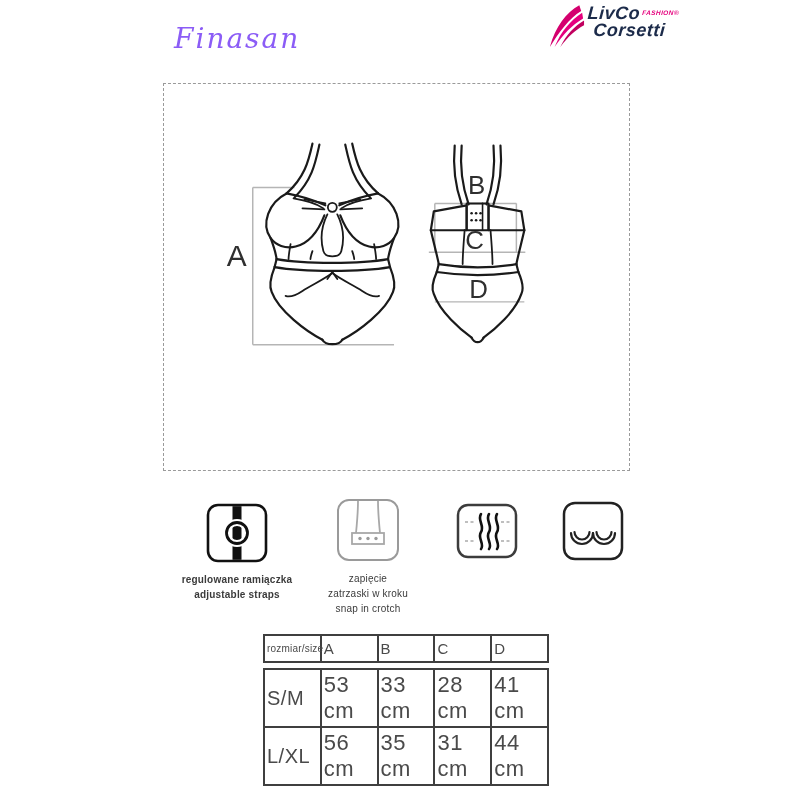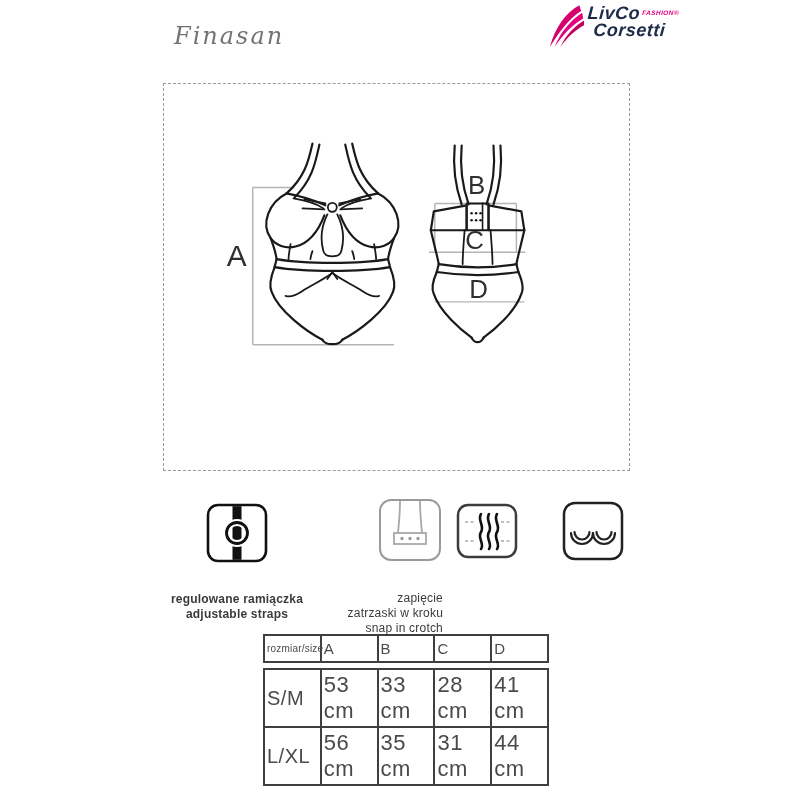--- a/index.html
+++ b/index.html
@@ -6,21 +6,21 @@
   body{
     width:800px;height:800px;position:relative;overflow:hidden;
     font-family:"Liberation Sans",sans-serif;color:#1a1a1a;
   }
   .abs{position:absolute;}
 
   
   .product-title{
     left:174px;top:22px;
     font-family:"DejaVu Serif",serif;font-style:italic;
-    font-size:24px;letter-spacing:2px;color:#737373;
+    font-size:28px;letter-spacing:2px;color:#8b5cf6;
   }
 
   
   .brand{left:547px;top:4px;display:flex;align-items:flex-start;}
   .brand-text{margin-left:2px;line-height:1;font-style:italic;transform:skewX(-4deg);}
   .brand-row{display:flex;align-items:flex-start;}
   .brand-livco{font-weight:bold;font-size:18px;color:#1c2b4a;letter-spacing:.5px;}
   .brand-fashion{font-weight:bold;font-size:6.5px;color:#e5007d;margin:6px 0 0 2px;letter-spacing:.4px;}
   .brand-corsetti{font-weight:bold;font-size:18px;color:#1c2b4a;margin:-1px 0 0 7px;letter-spacing:.5px;}
 
@@ -28,21 +28,21 @@
   .diagram-box{
     left:163px;top:83px;width:467px;height:388px;
     border:1px dashed #9a9a9a;box-sizing:border-box;
   }
   .diagram-box svg{display:block;width:100%;height:100%;}
   .measure-label{font-family:"Liberation Sans",sans-serif;fill:#2f2f2f;font-weight:400;}
 
   
   .feature{width:150px;text-align:center;}
   .feature .icn{display:inline-block;}
-  .caption{margin-top:24px;font-size:12px;line-height:15px;color:#3b3b3b;letter-spacing:.2px;}
+  .caption{margin-top:4px;font-size:10px;line-height:15px;color:#3b3b3b;letter-spacing:.2px;}
   .caption.bold{font-weight:700;}
   .cap-line{display:block;}
 
   
   .size-table{left:263px;top:634px;width:286px;color:#4a4a4a;}
   .tbl{border-collapse:collapse;table-layout:fixed;width:286px;background:#fff;}
   .tbl td{border:2px solid #3f3f3f;vertical-align:middle;padding:2px;}
   .tbl-head td{height:21px;font-size:15px;}
   .tbl-head td.size-head{font-size:10px;letter-spacing:.2px;}
   .tbl-body{margin-top:5px;}
@@ -187,21 +187,21 @@
       <circle cx="32" cy="31" r="10.5" fill="none" stroke="#fff" stroke-width="7"></circle>
       <circle cx="32" cy="31" r="10.5" fill="none" stroke="#111" stroke-width="2.8"></circle>
     </svg>
   </span>
   <div class="caption bold">
     <span class="cap-line">regulowane ramiączka</span>
     <span class="cap-line">adjustable straps</span>
   </div>
 </div>
 
-<div class="abs feature" style="left:293px;top:497px;text-align:right;">
+<div class="abs feature" style="left:293px;top:497px;">
   <span class="icn">
     <svg width="66" height="66" viewBox="0 0 66 66">
       <rect x="3" y="3" width="60" height="60" rx="11" fill="none" stroke="#9a9a9a" stroke-width="2"></rect>
       <g stroke="#a8a8a8" stroke-width="1.8" fill="none">
         <path d="M23,4 C23,16 22,26 21,36"></path>
         <path d="M43,4 C43,16 44,26 45,36"></path>
         <rect x="17" y="36" width="32" height="11"></rect>
       </g>
       <g fill="#9a9a9a">
         <circle cx="25" cy="41.5" r="1.7"></circle>

